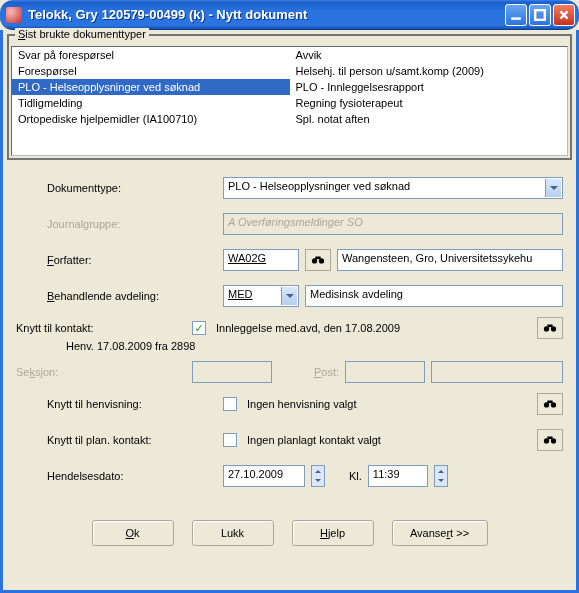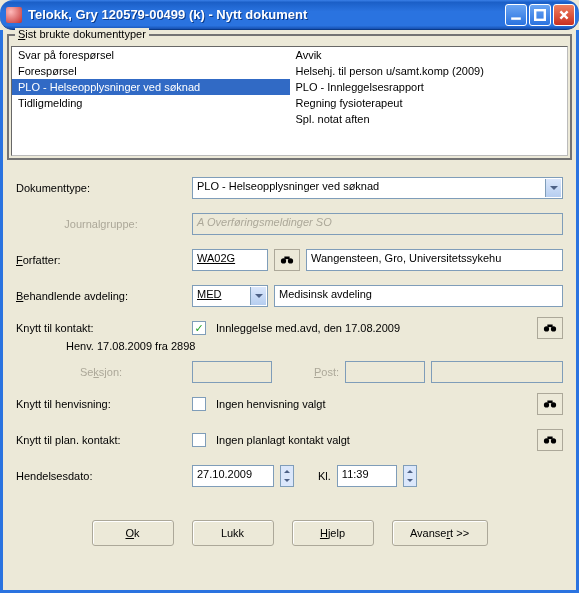--- a/index.html
+++ b/index.html
@@ -79,26 +79,26 @@
   .listrow.sel { background: #316ac5; color: #fff; }
   .form {
     padding: 4px 10px 4px 10px;
   }
   .row {
     display: flex;
     align-items: center;
     min-height: 28px;
     gap: 6px;
   }
-  .row.tall { min-height: 36px; }
+  .row.tall { min-height: 36px; margin-left: 31px; }
   .lab {
     width: 170px;
     color: #000;
   }
-  .lab.disabled { color: #aca899; text-align: center; }
+  .lab.disabled { color: #aca899; }
   .input, .combo, .readonly {
     height: 22px;
     background: #fff;
     border: 1px solid #7f9db9;
     padding: 2px 4px;
     font: inherit;
   }
   .combo { position: relative; padding-right: 18px; }
   .combo .arrow {
     position: absolute; right: 1px; top: 1px; bottom: 1px;
@@ -185,20 +185,21 @@
   <div class="groupbox">
     <div class="group-label">
       <u>S</u><span>ist brukte dokumenttyper</span>
     </div>
     <div class="listbox">
       <div class="listcol" id="col-left">
           <div class="listrow">Svar på forespørsel</div>
           <div class="listrow">Forespørsel</div>
           <div class="listrow sel">PLO - Helseopplysninger ved søknad</div>
           <div class="listrow">Tidligmelding</div>
+          <div class="listrow">Ortopediske hjelpemidler (IA100710)</div>
         </div>
       <div class="listcol" id="col-right">
           <div class="listrow">Avvik</div>
           <div class="listrow">Helsehj. til person u/samt.komp (2009)</div>
           <div class="listrow">PLO - Innleggelsesrapport</div>
           <div class="listrow">Regning fysioterapeut</div>
           <div class="listrow">Spl. notat aften</div>
         </div>
     </div>
   </div>

